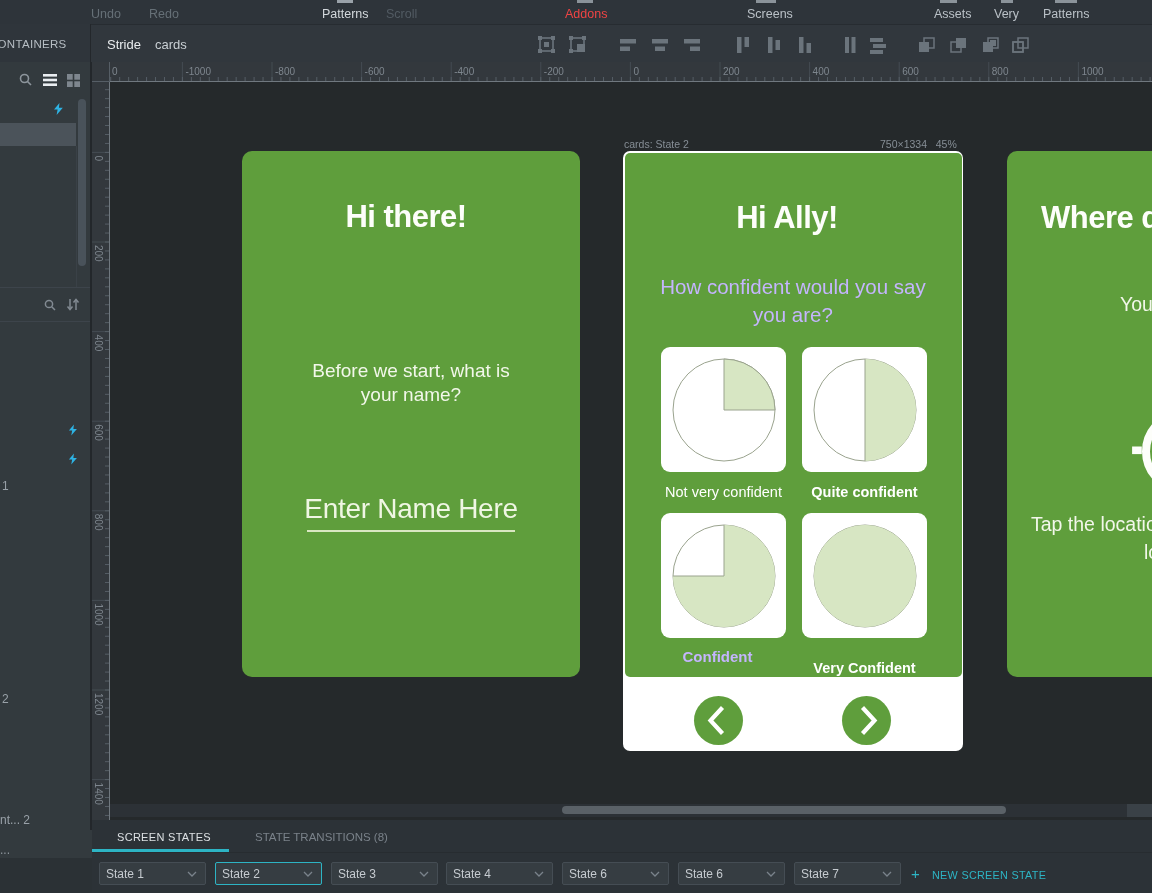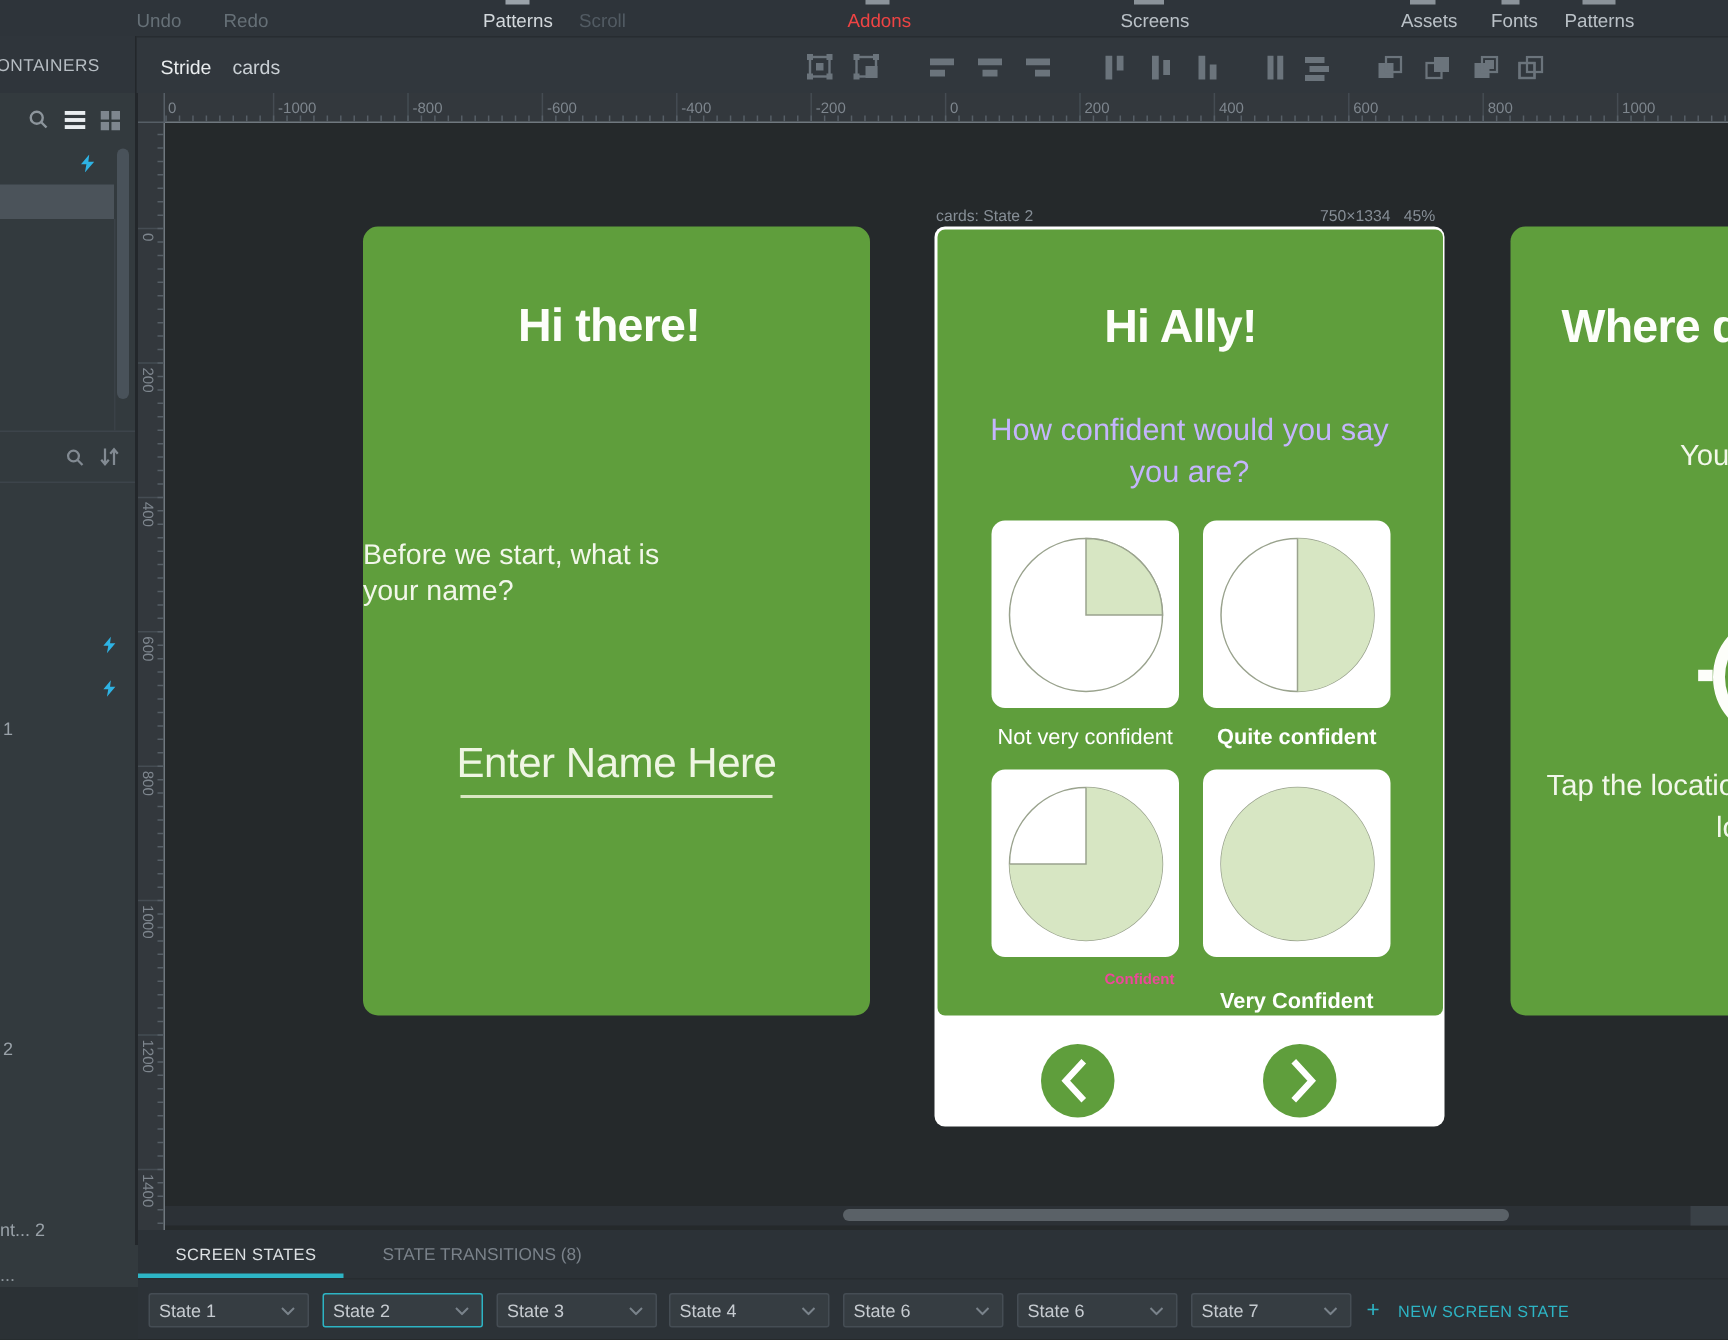--- a/index.html
+++ b/index.html
@@ -8,21 +8,21 @@
 <body>
 
 <div class="abs" style="left:0;top:0;width:1152px;height:24px;background:#2e343a"></div>
 <div class="abs" style="left:91px;top:7px;font-size:12.5px;color:#667077">Undo</div>
 <div class="abs" style="left:149px;top:7px;font-size:12.5px;color:#667077">Redo</div>
 <div class="abs" style="left:322px;top:7px;font-size:12.5px;color:#d3d8dc">Patterns</div>
 <div class="abs" style="left:386px;top:7px;font-size:12.5px;color:#525b63">Scroll</div>
 <div class="abs" style="left:565px;top:7px;font-size:12.5px;color:#ef4444">Addons</div>
 <div class="abs" style="left:747px;top:7px;font-size:12.5px;color:#bac1c7">Screens</div>
 <div class="abs" style="left:934px;top:7px;font-size:12.5px;color:#bac1c7">Assets</div>
-<div class="abs" style="left:994px;top:7px;font-size:12.5px;color:#bac1c7">Fonts</div>
+<div class="abs" style="left:994px;top:7px;font-size:12.5px;color:#bac1c7">Very</div>
 <div class="abs" style="left:1043px;top:7px;font-size:12.5px;color:#bac1c7">Patterns</div>
 
 <div class="abs" style="left:337px;top:0;width:16px;height:3px;background:#9aa2a9"></div>
 <div class="abs" style="left:577px;top:0;width:16px;height:3px;background:#8b939a"></div>
 <div class="abs" style="left:756px;top:0;width:20px;height:3px;background:#8b939a"></div>
 <div class="abs" style="left:940px;top:0;width:17px;height:3px;background:#8b939a"></div>
 <div class="abs" style="left:1001px;top:0;width:12px;height:3px;background:#8b939a"></div>
 <div class="abs" style="left:1055px;top:0;width:22px;height:3px;background:#8b939a"></div>
 
 <div class="abs" style="left:0;top:24px;width:1152px;height:38px;background:#31373d;border-top:1px solid #272c31"></div>
@@ -399,21 +399,21 @@
     <path d="M6.5 0 L1 6.5 L4.6 6.5 L3.6 12 L9.8 4.8 L5.9 4.8 Z" fill="#2eb3e4"></path>
   </svg>
 <div class="abs" style="left:2px;top:479px;font-size:12px;color:#99a1a8">1</div>
 <div class="abs" style="left:2px;top:692px;font-size:12px;color:#99a1a8">2</div>
 <div class="abs" style="left:0;top:813px;font-size:12px;color:#99a1a8">nt... 2</div>
 <div class="abs" style="left:0;top:843px;font-size:12px;color:#8d959c">...</div>
 <div class="abs" style="left:0;top:858px;width:92px;height:35px;background:#2b3135"></div>
 
 <div class="abs" style="left:242px;top:151px;width:338px;height:526px;background:#5f9e3c;border-radius:10px"></div>
 <div class="abs" style="left:237px;top:199px;width:338px;text-align:center;font-size:31px;font-weight:bold;color:#fdfefa;letter-spacing:-0.5px">Hi there!</div>
-<div class="abs" style="left:242px;top:359px;width:338px;text-align:left;font-size:19px;color:#f2f7ea;line-height:24px">Before we start, what is<br>your name?</div>
+<div class="abs" style="left:242px;top:359px;width:338px;text-align:center;font-size:19px;color:#f2f7ea;line-height:24px">Before we start, what is<br>your name?</div>
 <div class="abs" style="left:242px;top:493px;width:338px;text-align:center;font-size:28px;color:#eff6e3;letter-spacing:-0.3px">Enter Name Here</div>
 <div class="abs" style="left:307px;top:530px;width:208px;height:1.5px;background:#d9e7c2"></div>
 
 <div class="abs" style="left:624px;top:138px;font-size:10.5px;color:#868e96">cards: State 2</div>
 <div class="abs" style="left:880px;top:138px;font-size:10.5px;color:#868e96">750×1334&nbsp;&nbsp;&nbsp;45%</div>
 <div class="abs" style="left:623px;top:151px;width:340px;height:600px;background:#ffffff;border-radius:7px"></div>
 <div class="abs" style="left:624.5px;top:152.5px;width:337px;height:524px;background:#5f9e3c;border-radius:5px"></div>
 <div class="abs" style="left:619px;top:200px;width:336px;text-align:center;font-size:31px;font-weight:bold;color:#fdfefa;letter-spacing:-0.5px">Hi Ally!</div>
 <div class="abs" style="left:625px;top:273px;width:336px;text-align:center;font-size:20.5px;color:#c4b5fd;line-height:28px">How confident would you say<br>you are?</div>
 
@@ -435,21 +435,21 @@
     <circle cx="53" cy="53" r="51" fill="none" stroke="#9aa38e" stroke-width="1"></circle>
     <path d="M53 53 L53 2 A51 51 0 1 1 2 53 Z" fill="#d7e6c3"></path>
     <path d="M2 53 L53 53 L53 2" fill="none" stroke="#9aa38e" stroke-width="1"></path>
   </svg>
 <svg class="abs" style="left:811.5px;top:522.5px" width="106" height="106" viewBox="0 0 106 106">
     <circle cx="53" cy="53" r="51" fill="none" stroke="#9aa38e" stroke-width="1"></circle>
     <circle cx="53" cy="53" r="51" fill="#d7e6c3"></circle>
   </svg>
 <div class="abs" style="left:653px;top:484px;width:141px;text-align:center;font-size:14.5px;font-weight:normal;color:#fff;white-space:nowrap">Not very confident</div>
 <div class="abs" style="left:797px;top:484px;width:135px;text-align:center;font-size:14.5px;font-weight:bold;color:#fff;white-space:nowrap">Quite confident</div>
-<div class="abs" style="left:652px;top:648px;width:131px;text-align:right;font-size:10px;font-weight:bold;color:#ec4899;white-space:nowrap">Confident</div>
+<div class="abs" style="left:652px;top:648px;width:131px;text-align:center;font-size:15px;font-weight:bold;color:#c4b5fd;white-space:nowrap">Confident</div>
 <div class="abs" style="left:797px;top:660px;width:135px;text-align:center;font-size:14.5px;font-weight:bold;color:#fff;white-space:nowrap">Very Confident</div>
 <div class="abs" style="left:694px;top:696px;width:49px;height:49px;border-radius:50%;background:#5f9e3c"></div>
 <div class="abs" style="left:842px;top:696px;width:49px;height:49px;border-radius:50%;background:#5f9e3c"></div>
 <svg class="abs" style="left:694px;top:696px" width="49" height="49" viewBox="0 0 49 49">
     <path d="M28.5 11.5 L16.5 24.5 L28.5 37.5" fill="none" stroke="#fff" stroke-width="4.2"></path>
   </svg>
 <svg class="abs" style="left:842px;top:696px" width="49" height="49" viewBox="0 0 49 49">
     <path d="M20.5 11.5 L32.5 24.5 L20.5 37.5" fill="none" stroke="#fff" stroke-width="4.2"></path>
   </svg>
 <div class="abs" style="left:1007px;top:151px;width:300px;height:526px;background:#5f9e3c;border-radius:10px"></div>

